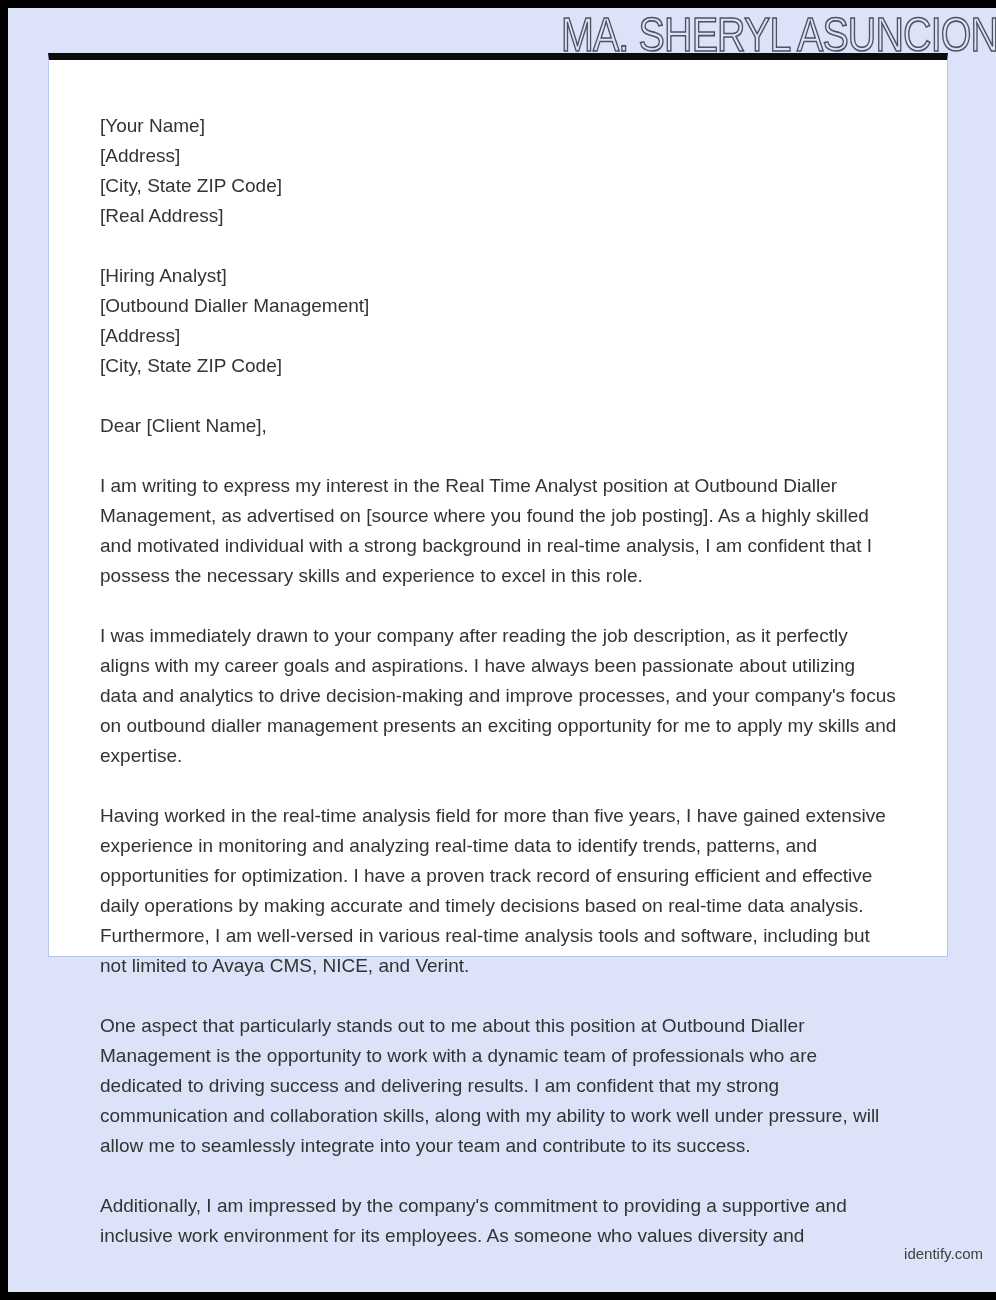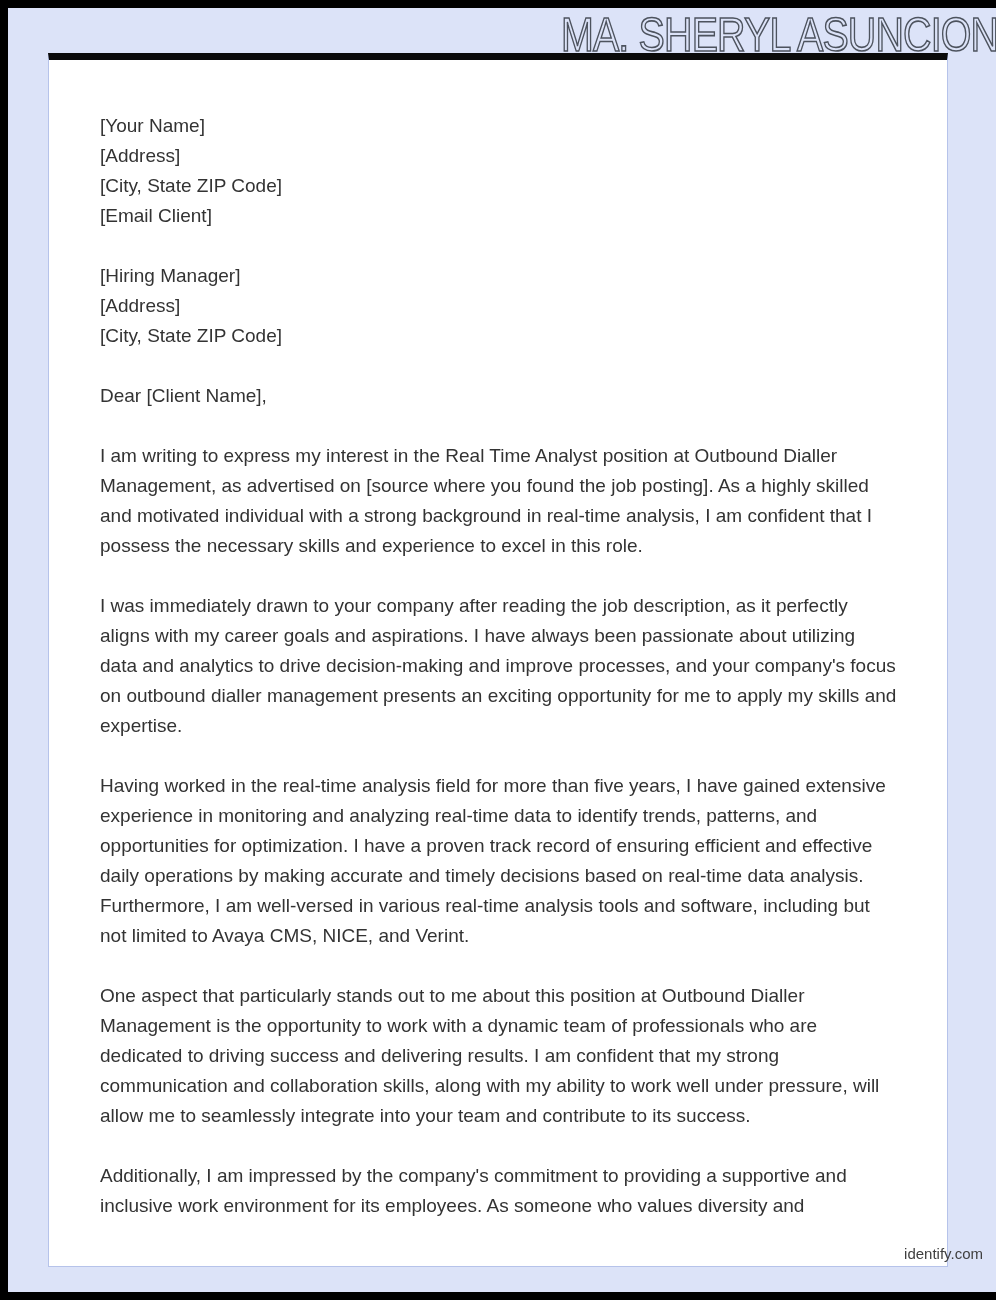--- a/index.html
+++ b/index.html
@@ -35,21 +35,21 @@
     -webkit-text-stroke: 1.6px var(--header_outline, #4d535e);
     transform: scaleX(0.82);
     transform-origin: right center;
     letter-spacing: -1px;
   }
   .page {
     position: absolute;
     left: 40px;
     top: 45px;
     width: 900px;
-    height: 1214px;
+    height: 904px;
     box-sizing: border-box;
     background: var(--page, #ffffff);
     border: 1px solid var(--page_border, #b6c3ea);
     border-top: 7px solid var(--top_bar, #0b0b0b);
     overflow: visible;
   }
   .content {
     padding: 51px 50px 0 51px;
     font-size: 19px;
     line-height: 30px;
@@ -81,25 +81,26 @@
 
     <div class="header-name">MA. SHERYL ASUNCION</div>
 
     <div class="page">
       <div class="content">
 
         <div class="block">
             <div>[Your Name]</div>
             <div>[Address]</div>
             <div>[City, State ZIP Code]</div>
-            <div>[Email Client]</div>
+            <div>[Real Address]</div>
           </div>
 
         <div class="block">
-            <div>[Hiring Manager]</div>
+            <div>[Hiring Analyst]</div>
+            <div>[Outbound Dialler Management]</div>
             <div>[Address]</div>
             <div>[City, State ZIP Code]</div>
           </div>
 
         <div class="salutation">Dear [Client Name],</div>
 
         <div class="paragraphs">
             <p>I am writing to express my interest in the Real Time Analyst position at Outbound Dialler Management, as advertised on [source where you found the job posting]. As a highly skilled and motivated individual with a strong background in real-time analysis, I am confident that I possess the necessary skills and experience to excel in this role.</p>
             <p>I was immediately drawn to your company after reading the job description, as it perfectly aligns with my career goals and aspirations. I have always been passionate about utilizing data and analytics to drive decision-making and improve processes, and your company's focus on outbound dialler management presents an exciting opportunity for me to apply my skills and expertise.</p>
             <p>Having worked in the real-time analysis field for more than five years, I have gained extensive experience in monitoring and analyzing real-time data to identify trends, patterns, and opportunities for optimization. I have a proven track record of ensuring efficient and effective daily operations by making accurate and timely decisions based on real-time data analysis. Furthermore, I am well-versed in various real-time analysis tools and software, including but not limited to Avaya CMS, NICE, and Verint.</p>

